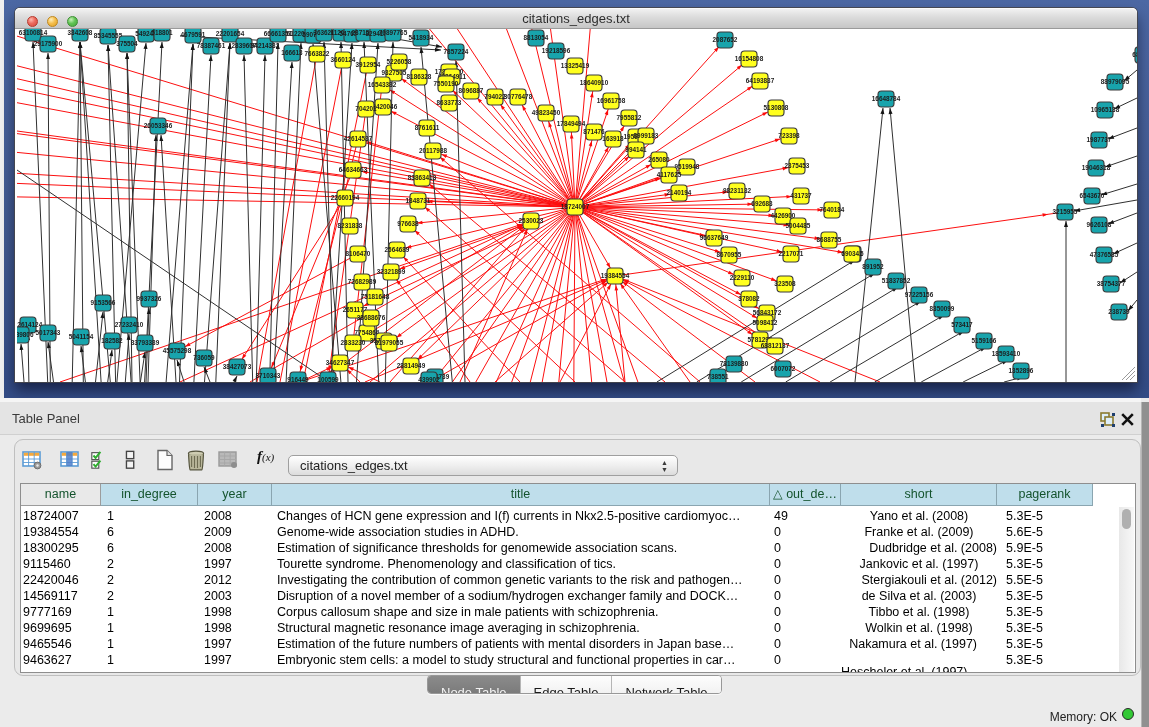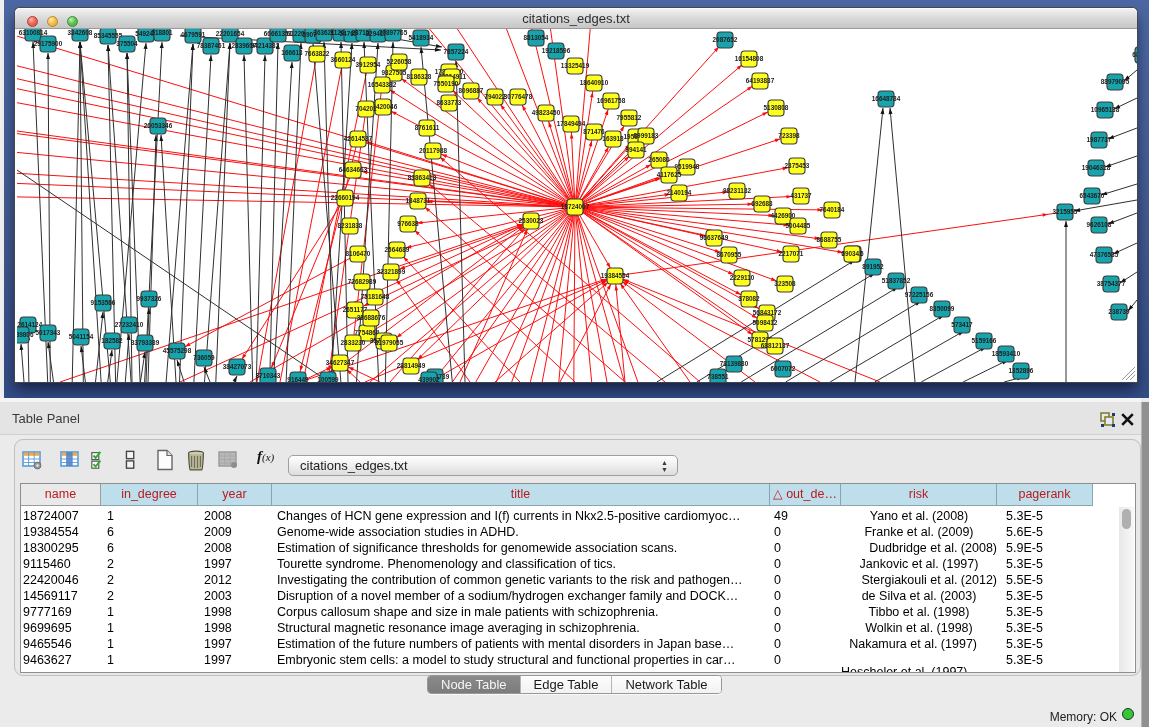--- a/index.html
+++ b/index.html
@@ -13,27 +13,27 @@
 #tlg{left:52px;background:radial-gradient(circle at 35% 30%,#c8f0b8,#61c454 45%,#47a53b);border:0.5px solid #3d8f33}
 #canvas{position:absolute;left:2px;top:21px;width:1120px;height:353px;background:#fff;overflow:hidden;will-change:transform}
 #tpanel{position:absolute;left:0;top:398px;width:1149px;height:329px;background:#ebebeb}
 #tphead{position:absolute;left:0;top:4px;width:1143px;height:33px;background:#e4e4e4;border-bottom:1px solid #d0d0d0}
 #tphead .cap{position:absolute;left:12px;top:9px;font-size:13px;color:#3a3a3a}
 #pbox{position:absolute;left:14px;top:41px;width:1127px;height:237px;background:#e8e8e8;border:1px solid #bfbfbf;border-radius:9px}
 #toolbar{position:absolute;left:6px;top:5px;height:34px;width:1100px}
 #combo{position:absolute;left:267px;top:10px;width:390px;height:21px;background:linear-gradient(#ffffff,#ededed 55%,#dcdcdc);border:1px solid #9f9f9f;border-radius:5px;font-size:13px;color:#222;line-height:20px;padding-left:11px}
 #combo .arr{position:absolute;right:9px;top:2.5px;font-size:7px;color:#3a3a3a;line-height:7.5px;letter-spacing:0}
 #tbl{position:absolute;left:5px;top:43px;width:1116px;height:190px;background:#fff;border:1px solid #8e8e8e;overflow:hidden}
-.hdr{position:absolute;top:0;height:22px;background:#bfdeeb;border-right:1px solid #8aa5b0;font-size:12.5px;color:#b91c1c;text-align:center;line-height:21px;border-bottom:1px solid #8aa5b0}
+.hdr{position:absolute;top:0;height:22px;background:#bfdeeb;border-right:1px solid #8aa5b0;font-size:12.5px;color:#14532d;text-align:center;line-height:21px;border-bottom:1px solid #8aa5b0}
 .hdr.gray{background:#e9e9e9;border-right:1px solid #9c9c9c;border-bottom:1px solid #9c9c9c}
 .cell{position:absolute;font-size:12.5px;color:#000;white-space:nowrap;overflow:hidden}
 #vscroll{position:absolute;right:1px;top:23px;width:15px;height:165px;background:linear-gradient(90deg,#e8e8e8,#f8f8f8)}
 #vthumb{position:absolute;left:3px;top:2px;width:9px;height:20px;border-radius:5px;background:#b0b0b0}
 #tabs{position:absolute;left:412px;top:235px;height:19px;display:flex;border:1px solid #989898;border-radius:4px;overflow:hidden;background:#fdfdfd;box-shadow:0 1px 0 rgba(255,255,255,0.7)}
-#tabs .tab{font-size:13px;color:#1a1a1a;line-height:18px;padding:0 13px;background:linear-gradient(#fdfdfd,#f2f2f2)}
+#tabs .tab{font-size:13px;color:#1a1a1a;line-height:18px;padding:8px 13px;background:linear-gradient(#fdfdfd,#f2f2f2)}
 #tabs .tab.sel{background:linear-gradient(#8b8b8b,#7b7b7b);color:#f4f4f4}
 #tabs .tab+.tab{border-left:1px solid #b5b5b5}
 #mem{position:absolute;right:32px;top:312px;font-size:12px;color:#222}
 #memdot{position:absolute;right:15px;top:310px;width:12px;height:12px;border-radius:50%;background:#33c936;border:1.5px solid #2a2a2a}
 #rstrip{position:absolute;right:0;top:402px;width:8px;height:325px;background:#909090;border-left:1px solid #b5b5b5}
 #floaticon{position:absolute;right:27px;top:10px;width:16px;height:16px}
 #xicon{position:absolute;right:8px;top:10px;width:15px;height:15px}
 </style></head><body>
 <div id="leftstrip"></div>
 <div id="desktop"></div>
@@ -567,21 +567,21 @@
         </svg>
         <div style="position:absolute;left:236px;top:3px;font-size:15px;font-style:italic;font-family:'Liberation Serif',serif;color:#111"><b>f</b><span style="font-size:11px">(x)</span></div>
       <div id="combo">citations_edges.txt<span class="arr">▲<br>▼</span></div>
     </div>
     <div id="tbl">
         <div class="hdr gray" style="left:0px;width:80px">name</div>
         <div class="hdr" style="left:80px;width:97px">in_degree</div>
         <div class="hdr" style="left:177px;width:74px">year</div>
         <div class="hdr" style="left:251px;width:498px">title</div>
         <div class="hdr" style="left:749px;width:71px">△ out_de…</div>
-        <div class="hdr" style="left:820px;width:156px">risk</div>
+        <div class="hdr" style="left:820px;width:156px">short</div>
         <div class="hdr" style="left:976px;width:96px">pagerank</div>
         <div class="cell" style="left:2px;top:25px">18724007</div>
         <div class="cell" style="left:86px;top:25px">1</div>
         <div class="cell" style="left:183px;top:25px">2008</div>
         <div class="cell" style="left:256px;top:25px">Changes of HCN gene expression and I(f) currents in Nkx2.5-positive cardiomyoc…</div>
         <div class="cell" style="left:753px;top:25px">49</div>
         <div class="cell" style="left:820px;width:156px;top:25px;text-align:center">Yano et al. (2008)</div>
         <div class="cell" style="left:985px;top:25px">5.3E-5</div>
         <div class="cell" style="left:2px;top:41px">19384554</div>
         <div class="cell" style="left:86px;top:41px">6</div>

